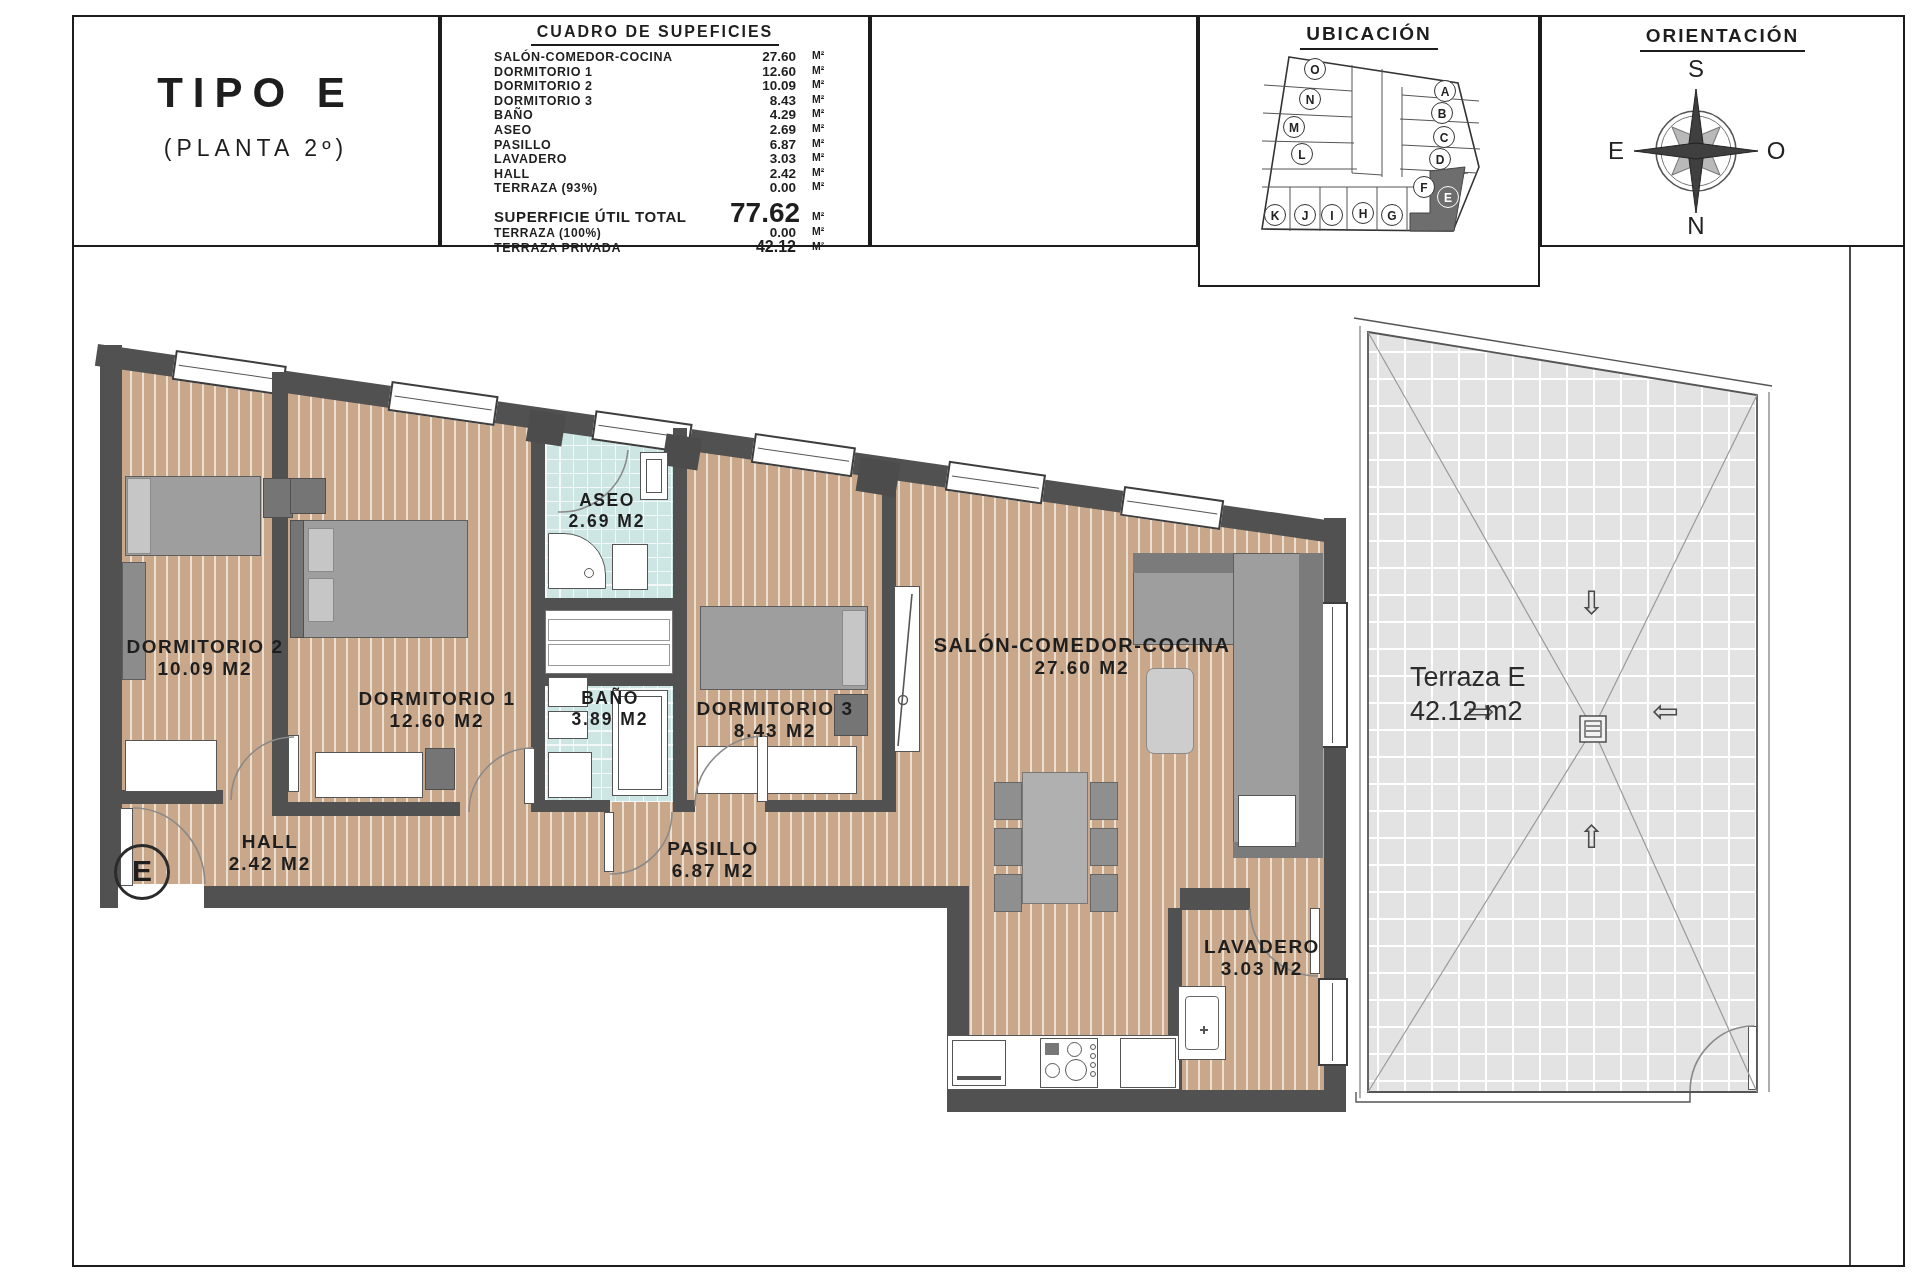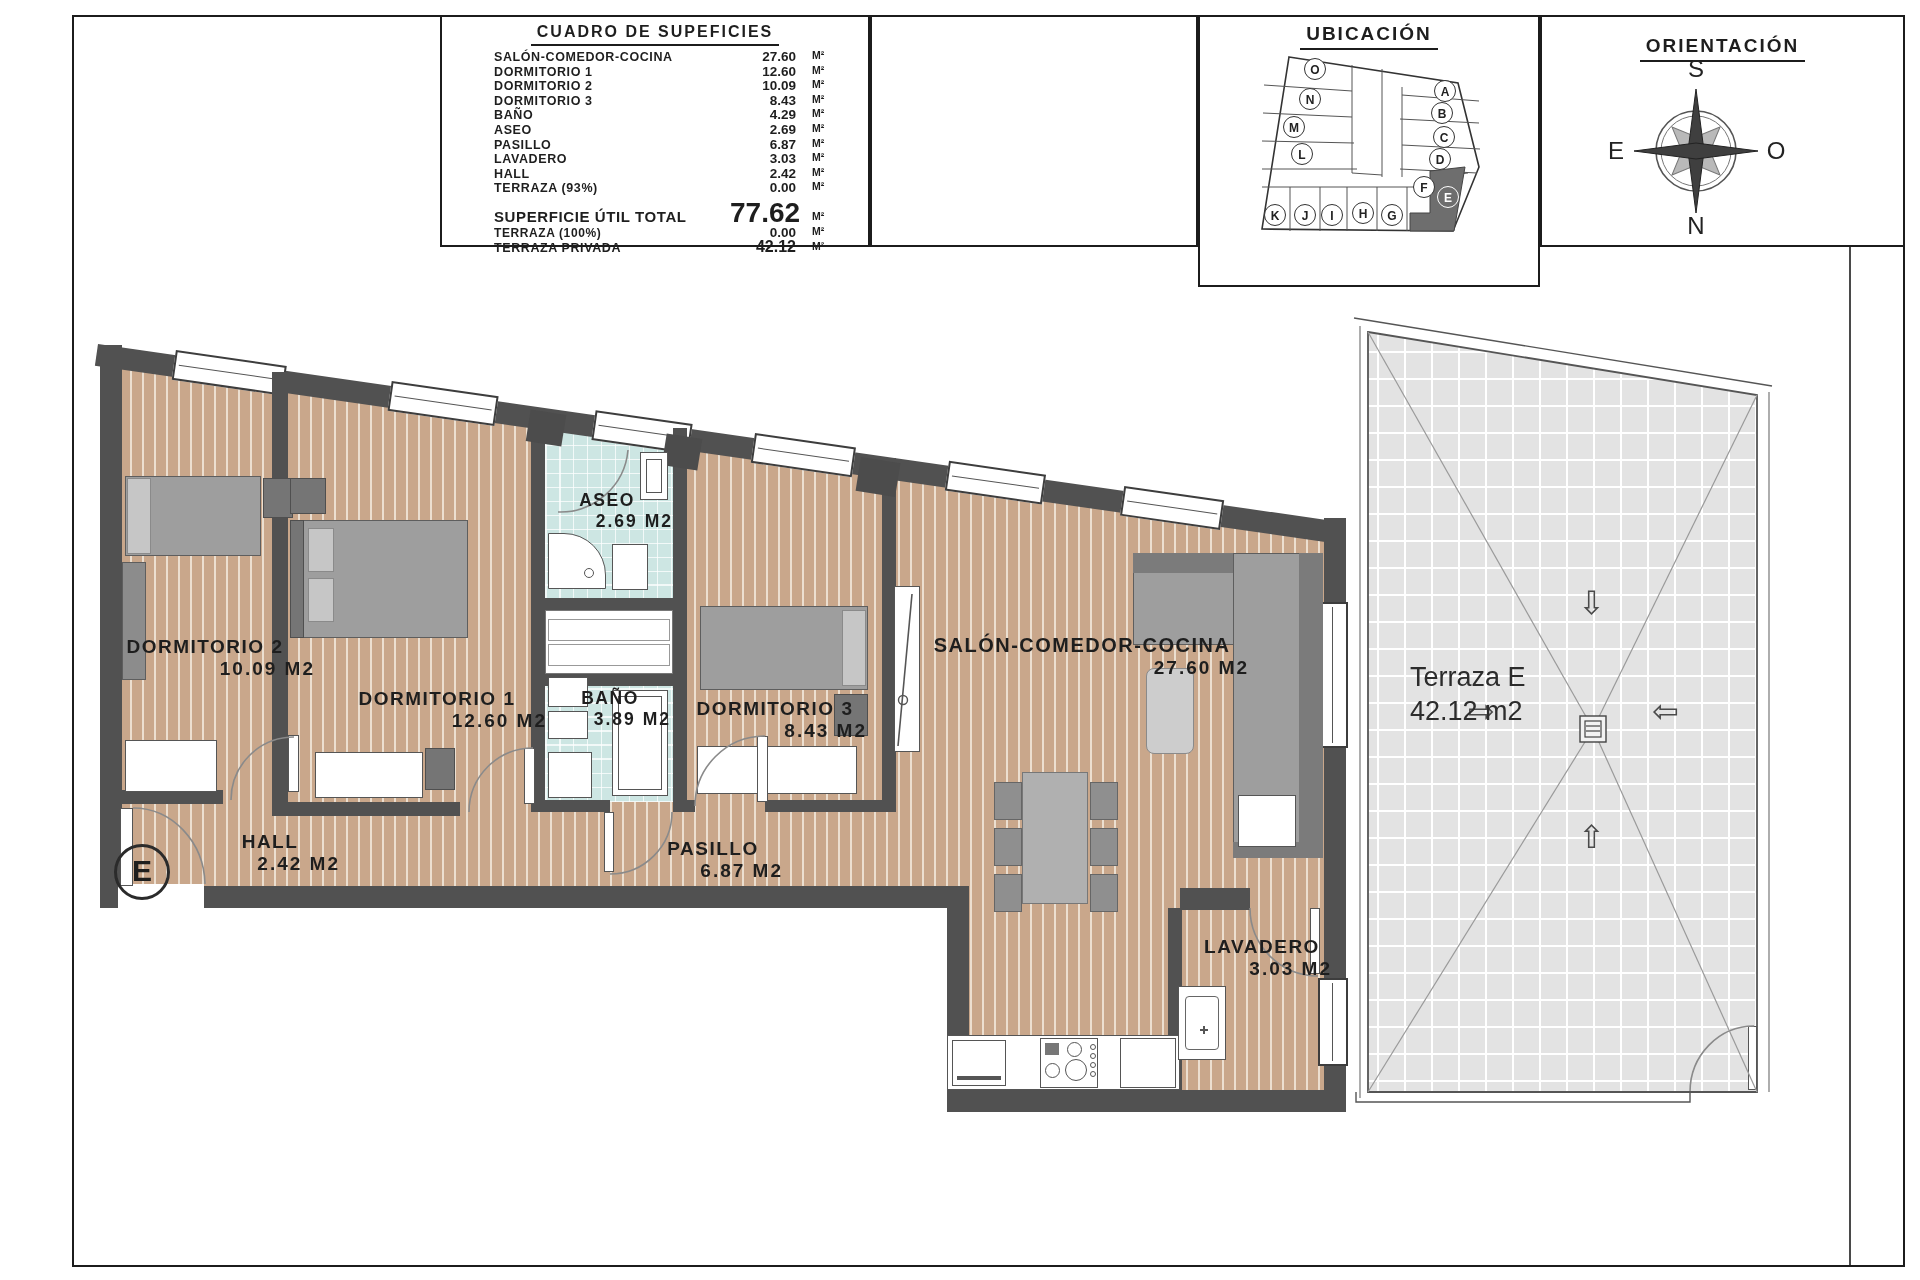--- a/index.html
+++ b/index.html
@@ -41,37 +41,41 @@
   
   .furn{position:absolute;box-sizing:border-box;}
   .gray{background:#9e9e9e;border:1.5px solid #5e5e5e;}
   .dgray{background:#757575;border:1px solid #4f4f4f;}
   .lgray{background:#c6c6c6;border:1px solid #8a8a8a;}
   .white{background:#fff;border:1.5px solid #555;}
   .round{border-radius:50%;}
   
   .rlabel{position:absolute;text-align:center;color:#1e1e1e;pointer-events:none;}
   .rname{font-weight:700;font-size:19px;letter-spacing:1.5px;white-space:nowrap;}
-  .rarea{font-weight:700;font-size:19px;letter-spacing:2px;white-space:nowrap;text-align:right;}
+  .rarea{font-weight:700;font-size:19px;letter-spacing:2px;white-space:nowrap;}
   .rlabel.small .rname,.rlabel.small .rarea{font-size:17.5px;}
   .rlabel.big .rname{font-size:20px;}
   #terr-label{position:absolute;left:1410px;top:660px;font-size:27px;line-height:34px;color:#2c2c2c;}
   #e-circle{position:absolute;left:114px;top:844px;width:50px;height:50px;border:3px solid #2b2b2b;
             border-radius:50%;text-align:center;line-height:48px;font-size:30px;font-weight:700;}
   .t-arrow{position:absolute;font-size:32px;color:#4a4a4a;font-family:"DejaVu Sans",sans-serif;}
   svg text{font-family:"Liberation Sans",sans-serif;}
 </style>
 </head>
 <body>
 
 <div id="sheet">
 
   <div class="fbox" style="left:72px;top:15px;width:1833px;height:1252px;"></div>
   <div class="abs" style="left:1849px;top:247px;width:2px;height:1018px;background:#4a4a4a;"></div>
 
+  <div class="fbox" style="left:72px;top:15px;width:368px;height:232px;">
+    <div class="abs" style="left:0;right:0;top:52px;text-align:center;font-size:42px;font-weight:700;letter-spacing:10px;">TIPO E</div>
+    <div class="abs" style="left:0;right:0;top:118px;text-align:center;font-size:23px;letter-spacing:5px;font-weight:400;">(PLANTA 2º)</div>
+  </div>
 
   <div class="fbox" style="left:440px;top:15px;width:430px;height:232px;">
     <div class="abs" style="left:0;right:0;top:6px;text-align:center;">
       <span class="btitle" style="font-size:16px;">CUADRO DE SUPEFICIES</span>
     </div>
     <div class="abs" style="left:52px;right:26px;top:33px;">
       <div class="srow">
           <span class="lbl">SALÓN-COMEDOR-COCINA</span>
           <span class="val">27.60</span>
           <span class="unit">M²</span>
@@ -228,21 +232,21 @@
           </g>
         <g>
             <circle cx="160" cy="160" r="10.5" fill="#fff" stroke="#333"></circle>
             <text x="160" y="164.5">G</text>
           </g>
       </g>
     </svg>
   </div>
 
   <div class="fbox" style="left:1540px;top:15px;width:365px;height:232px;">
-    <div class="abs" style="left:0;right:0;top:18px;text-align:center;">
+    <div class="abs" style="left:0;right:0;top:8px;text-align:center;">
       <span class="btitle">ORIENTACIÓN</span>
     </div>
     <svg class="abs" style="left:62px;top:34px;" width="185" height="185" viewBox="0 0 185 185">
       <circle cx="92" cy="100" r="40" fill="none" stroke="#555" stroke-width="1.6"></circle>
       <circle cx="92" cy="100" r="35" fill="none" stroke="#777" stroke-width="1"></circle>
       <g fill="#b9b9b9" stroke="#777" stroke-width="1">
         <polygon points="92,100 68,52 50,58" transform="rotate(45 92 100)" opacity="0"></polygon>
         <polygon points="92,66 102,90 92,100 82,90" transform="rotate(45 92 100)"></polygon>
         <polygon points="92,66 102,90 92,100 82,90" transform="rotate(135 92 100)"></polygon>
         <polygon points="92,66 102,90 92,100 82,90" transform="rotate(225 92 100)"></polygon>

